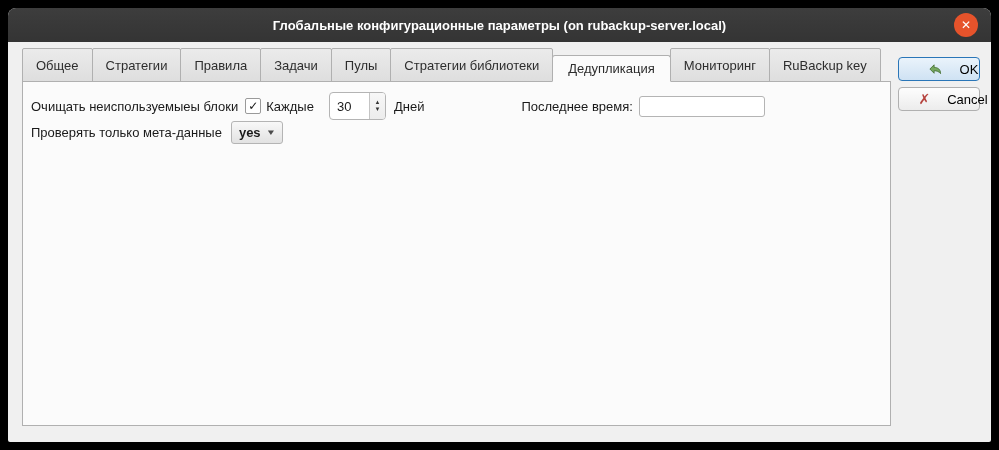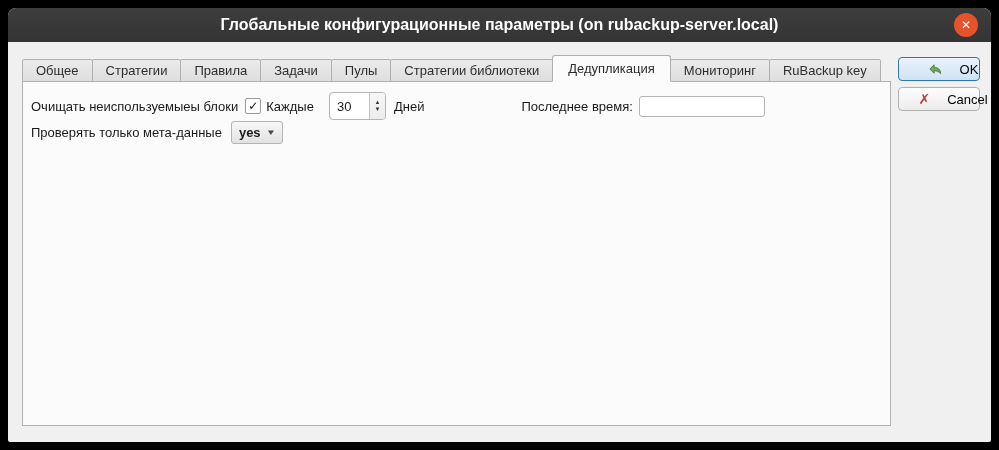--- a/index.html
+++ b/index.html
@@ -19,36 +19,36 @@
   }
   .titlebar {
     position: absolute; left: 0; top: 0; width: 100%; height: 34px;
     background: linear-gradient(#3d3d3d, #343434);
     background-color: var(--color-titlebar, #373737);
     border-radius: 8px 8px 0 0;
     display: flex; align-items: center; justify-content: center;
   }
   .title {
     color: var(--color-titlebar-text, #ffffff);
-    font-weight: bold; font-size: 16px;
+    font-weight: bold; font-size: 13px;
   }
   .close-btn {
     position: absolute; right: 13px; top: 5px;
     width: 24px; height: 24px; border-radius: 50%;
     background: var(--color-close-button, #e6532b);
     display: flex; align-items: center; justify-content: center;
     color: #fff; font-size: 12px; font-weight: bold; cursor: default;
   }
   
   .tabbar {
     position: absolute; left: 14px; top: 47px; height: 27px;
     display: flex; align-items: flex-end;
   }
   .tab {
-    height: 23px; padding: 8px 13px;
+    height: 34px; padding: 8px 13px;
     display: flex; align-items: center;
     background: linear-gradient(#ebebeb, #dedede);
     background-color: var(--color-tab-inactive-bg, #e4e4e4);
     border: 1px solid var(--color-border, #b0b0b0);
     margin-left: -1px;
     font-size: 13px; color: #2d2d2d;
     white-space: nowrap;
     border-radius: 2px 2px 0 0;
   }
   .tab:first-child { margin-left: 0; }

